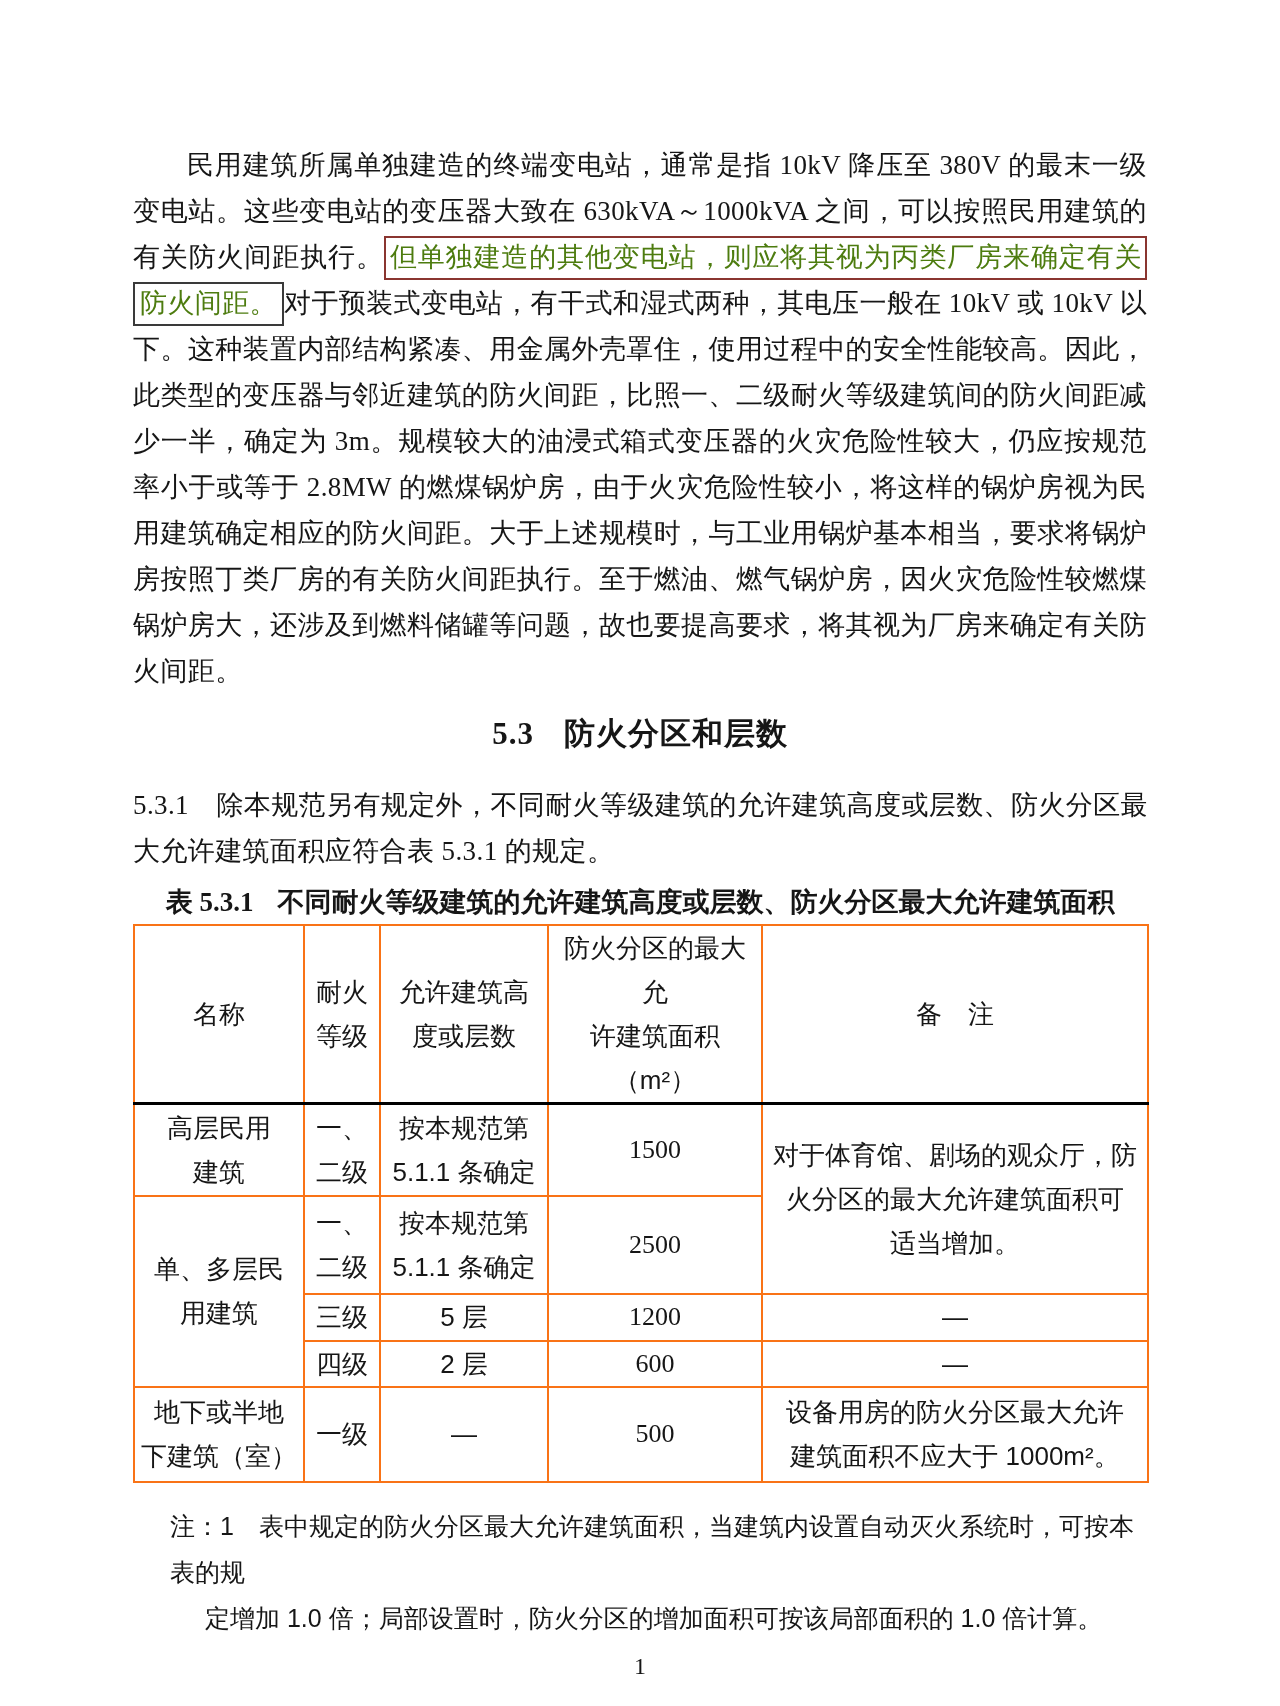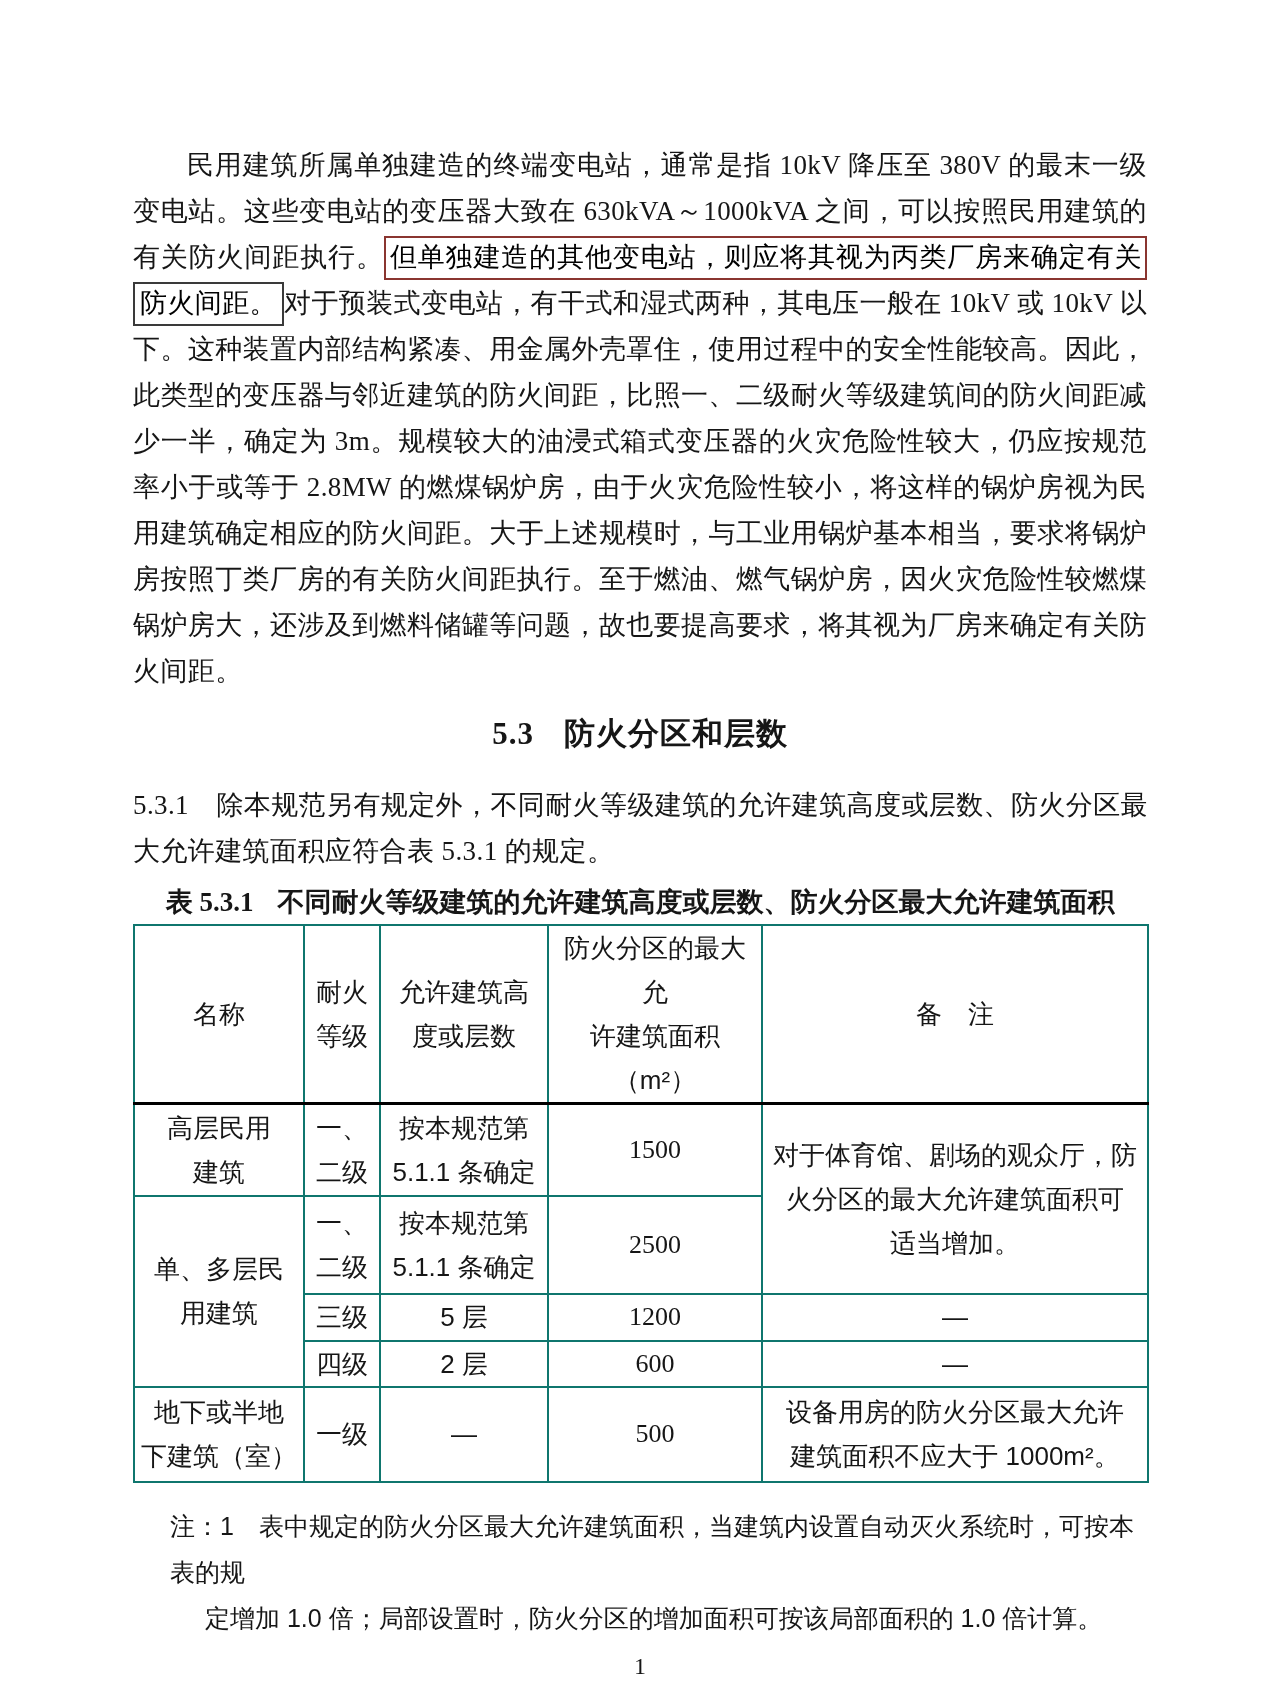--- a/index.html
+++ b/index.html
@@ -14,21 +14,21 @@
 
   
   .bl {
     font-size:27px; line-height:46px; height:46px;
     text-align:justify; text-align-last:justify;
     white-space:nowrap; letter-spacing:0.4px;
   }
   .bl.last { text-align-last:left; }
   .bl.ind  { text-indent:2em; }
 
-  .red { color:#000000; }
+  .red { color:#4d7c0f; }
   .rbox1 { border:2px solid #8a3530; padding:4px 3px 6px 4px; }
   .rbox2 { border:2px solid #3a3a3a; padding:4px 5px 6px 5px; }
 
   
   .heading {
     margin-top:14px; height:52px; line-height:52px; text-align:center;
     font-family:"Liberation Sans","DejaVu Sans",sans-serif;
     font-weight:bold; font-size:31px; letter-spacing:1px;
   }
   .heading .num { font-family:"Liberation Serif","DejaVu Serif",serif; }
@@ -45,21 +45,21 @@
   }
   .tcaption .lbl { font-family:"Liberation Serif","DejaVu Serif",serif; margin-right:24px; font-weight:bold; }
 
   
   table.fire {
     border-collapse:collapse; table-layout:fixed; width:1014px;
     font-family:"Liberation Sans","DejaVu Sans",sans-serif;
     font-size:26px;
   }
   table.fire th, table.fire td {
-    border:2px solid #0f766e; vertical-align:middle; text-align:center;
+    border:2px solid #f97316; vertical-align:middle; text-align:center;
     white-space:pre-line; line-height:44px; font-weight:normal; padding:0 6px;
   }
   table.fire tr.h th { border-bottom:3px solid #000; }
   td.remark-l { text-align:left; padding:0 12px; }
   td.num { font-family:"Liberation Serif","DejaVu Serif",serif; }
 
   
   .notes {
     margin-top:20px;
     font-family:"Liberation Sans","DejaVu Sans",sans-serif;

